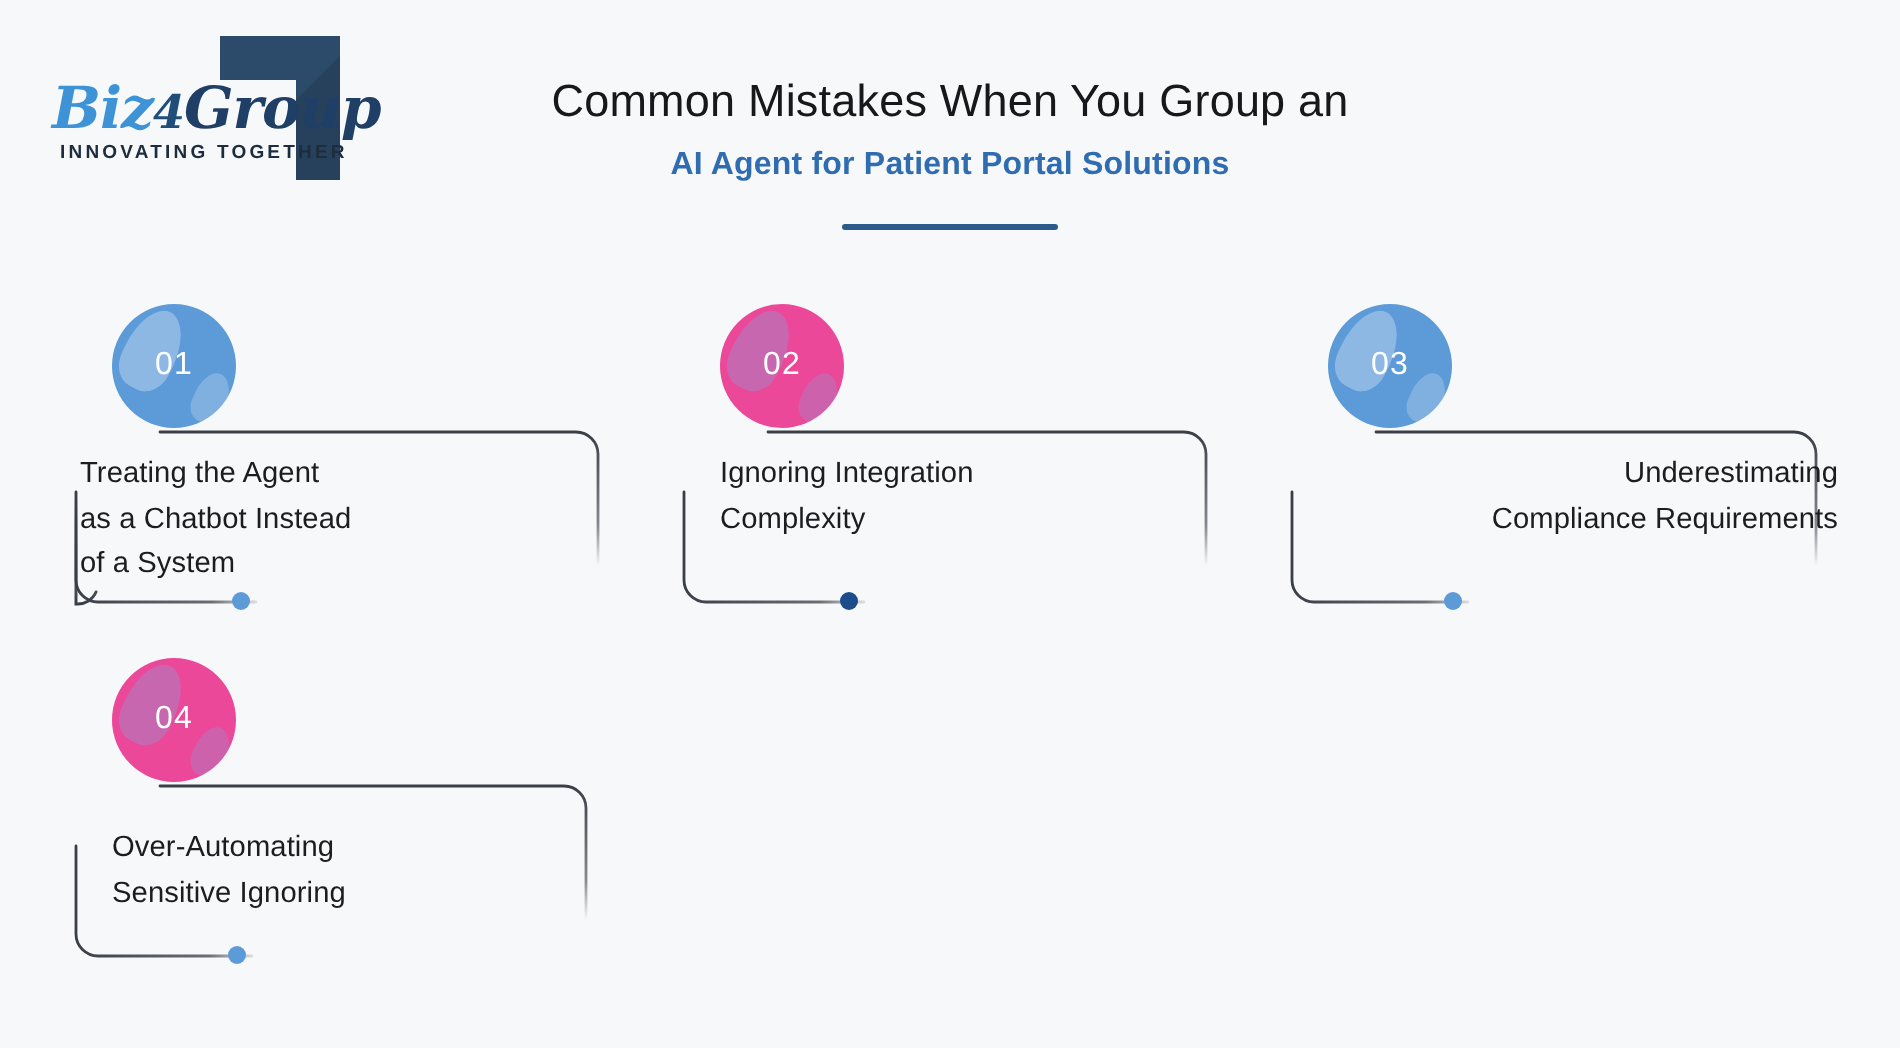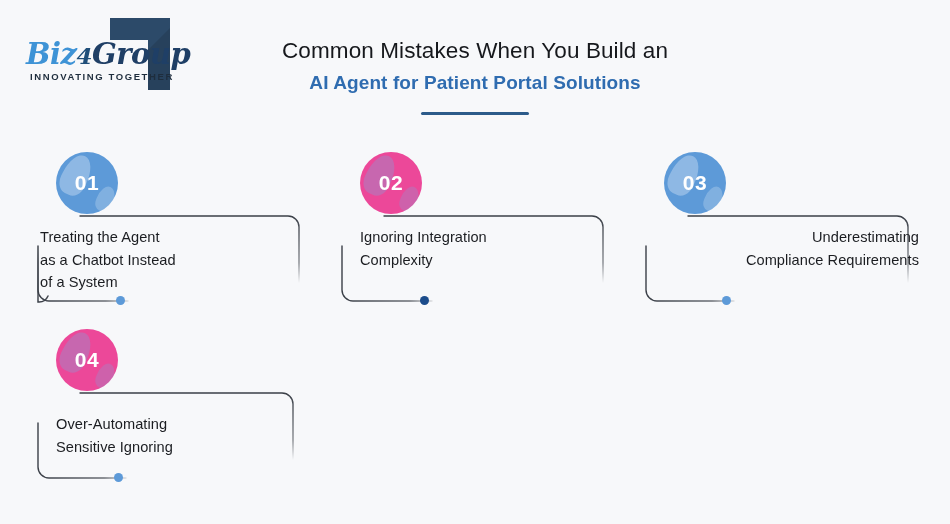--- a/index.html
+++ b/index.html
@@ -43,39 +43,39 @@
 
   
   .title-wrap{
     position:absolute;left:0;top:36px;width:950px;text-align:center;
   }
   .title-l1{
     font-size:22.5px;color:#16181c;font-weight:400;
     letter-spacing:0.1px;line-height:30px;
   }
   .title-l2{
-    font-size:19px;color:#2f6cb0;font-weight:700;
+    font-size:16px;color:#2f6cb0;font-weight:700;
     letter-spacing:0.1px;line-height:30px;margin-top:2px;
   }
   .title-rule{
     width:108px;height:3px;background:#2c5b8a;border-radius:2px;
     margin:14px auto 0 auto;
   }
 
   
   .card{position:absolute;}
   .card-frame{position:absolute;left:0;top:0;}
   .circle{
     position:absolute;width:62px;height:62px;border-radius:50%;
     display:flex;align-items:center;justify-content:center;
     overflow:hidden;
   }
   .circle .num{
     position:relative;z-index:3;
-    color:#ffffff;font-size:21px;font-weight:700;letter-spacing:0.6px;
+    color:#ffffff;font-size:16px;font-weight:400;letter-spacing:0.6px;
     font-family:"Liberation Sans", sans-serif;
   }
   .gloss-a,.gloss-b{position:absolute;border-radius:50%;z-index:2;}
 
   .c-light{background:#5d9ad8;}
   .c-light .gloss-a{
     width:26px;height:42px;left:7px;top:2px;
     background:rgba(255,255,255,0.30);
     transform:rotate(26deg);
     border-radius:60% 60% 50% 50%/70% 70% 40% 40%;
@@ -124,21 +124,21 @@
   <div class="logo">
     <svg class="logo-bracket" viewBox="0 0 78 72">
       <path d="M18 0 H78 V72 H56 V22 H18 Z" fill="#27415c"></path>
       <path d="M18 0 H78 V10 L56 32 V22 H18 Z" fill="#2c4a69"></path>
     </svg>
     <div class="logo-word"><span class="biz">Biz</span><span class="four">4</span><span class="group">Group</span></div>
     <div class="logo-tag">INNOVATING TOGETHER</div>
   </div>
 
   <div class="title-wrap">
-    <div class="title-l1">Common Mistakes When You Build an</div>
+    <div class="title-l1">Common Mistakes When You Group an</div>
     <div class="title-l2">AI Agent for Patient Portal Solutions</div>
     <div class="title-rule"></div>
   </div>
 
   <div class="card" style="left:24px;top:150px;width:290px;height:160px;">
     <svg class="card-frame" width="290" height="160" viewBox="0 0 290 160">
       <defs>
         <linearGradient id="gL1" x1="0" y1="1" x2="0" y2="0">
           <stop offset="0%" stop-color="#3a3f47" stop-opacity="1"></stop>
           <stop offset="70%" stop-color="#3a3f47" stop-opacity="0.55"></stop>

